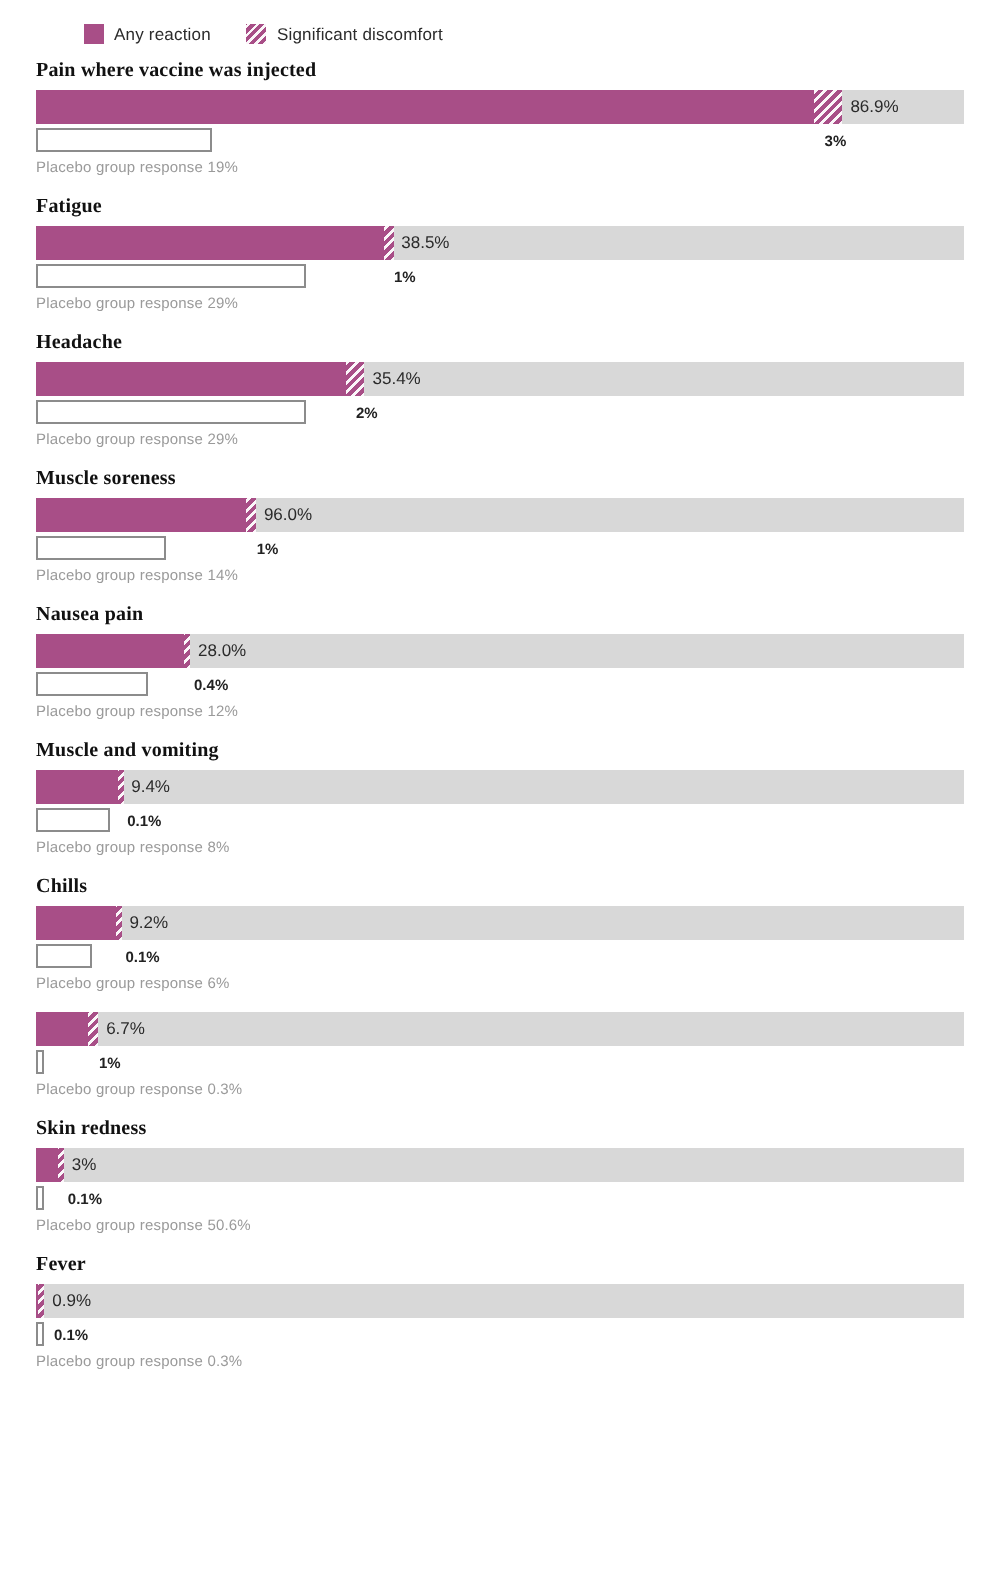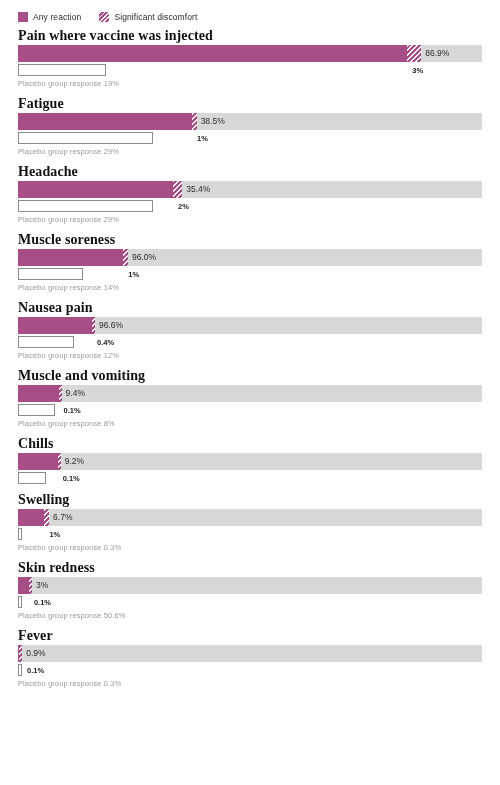--- a/index.html
+++ b/index.html
@@ -22,20 +22,21 @@
     position: relative;
   }
 
   
   .legend {
     display: flex;
     align-items: center;
     gap: 18px;
     padding: 8px 0 0 18px;
     height: 26px;
+    margin-left: 24px;
   }
   .legend-item {
     display: flex;
     align-items: center;
     gap: 5px;
     font-size: 8.5px;
     letter-spacing: .1px;
     color: #2b2b2b;
   }
   .swatch {
@@ -58,21 +59,21 @@
   .legend-label { white-space: nowrap; }
 
   
   .rows { padding: 4px 0 0 0; }
 
   .row { padding: 0 18px 0 18px; margin-bottom: 9px; }
 
   .row-title {
     font-family: "Liberation Serif", serif;
     font-weight: bold;
-    font-size: 14px;
+    font-size: 10px;
     color: #111111;
     margin: 0 0 4px 0;
     line-height: 11px;
     letter-spacing: .1px;
   }
 
   .track {
     position: relative;
     height: 17px;
     background: #d8d8d8;
@@ -207,21 +208,21 @@
           <div class="placebo-box" style="width:64.96000000000001px"></div>
           <span class="placebo-value" style="left:105.32799999999999px">1%</span>
         </div>
         <div class="placebo-note">Placebo group response 14%</div>
       </div>
       <div class="row">
         <div class="row-title">Nausea pain</div>
         <div class="track">
           <div class="bar-solid" style="width:77.024px"></div>
           <div class="bar-hatch" style="left:74.024px;width:3px"></div>
-          <span class="bar-value" style="left:77.024px">96.6%</span>
+          <span class="bar-value" style="left:77.024px">28.0%</span>
         </div>
         <div class="placebo-line">
           <div class="placebo-box" style="width:55.68px"></div>
           <span class="placebo-value" style="left:74.024px">0.4%</span>
         </div>
         <div class="placebo-note">Placebo group response 12%</div>
       </div>
       <div class="row">
         <div class="row-title">Muscle and vomiting</div>
         <div class="track">
@@ -239,23 +240,23 @@
         <div class="row-title">Chills</div>
         <div class="track">
           <div class="bar-solid" style="width:42.688px"></div>
           <div class="bar-hatch" style="left:39.688px;width:3px"></div>
           <span class="bar-value" style="left:42.688px">9.2%</span>
         </div>
         <div class="placebo-line">
           <div class="placebo-box" style="width:27.84px"></div>
           <span class="placebo-value" style="left:39.688px">0.1%</span>
         </div>
-      </div>
-      <div class="row">
-        <div class="row-title">Swelling</div>
+        <div class="placebo-note">Placebo group response 6%</div>
+      </div>
+      <div class="row">
         <div class="track">
           <div class="bar-solid" style="width:31.088px"></div>
           <div class="bar-hatch" style="left:26.448px;width:4.64px"></div>
           <span class="bar-value" style="left:31.088px">6.7%</span>
         </div>
         <div class="placebo-line">
           <div class="placebo-box" style="width:4px"></div>
           <span class="placebo-value" style="left:26.448px">1%</span>
         </div>
         <div class="placebo-note">Placebo group response 0.3%</div>

